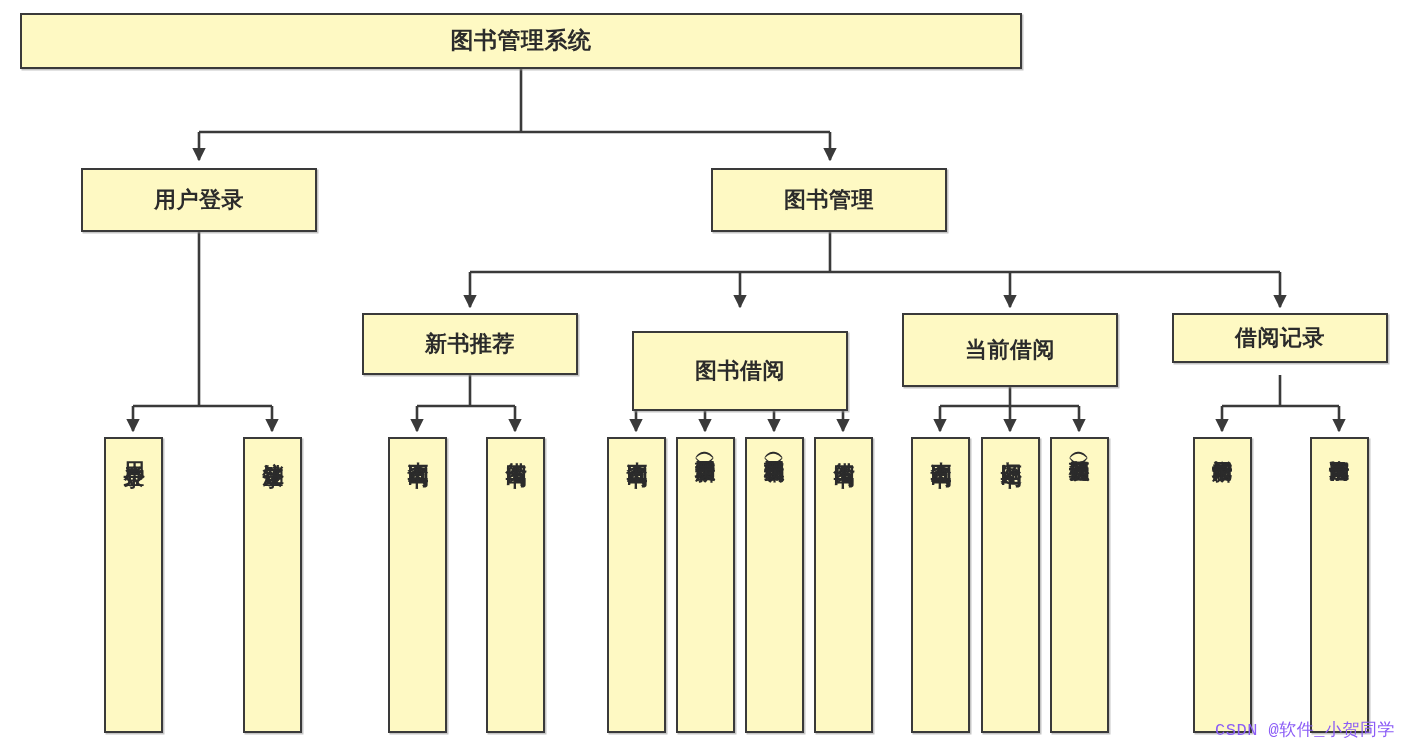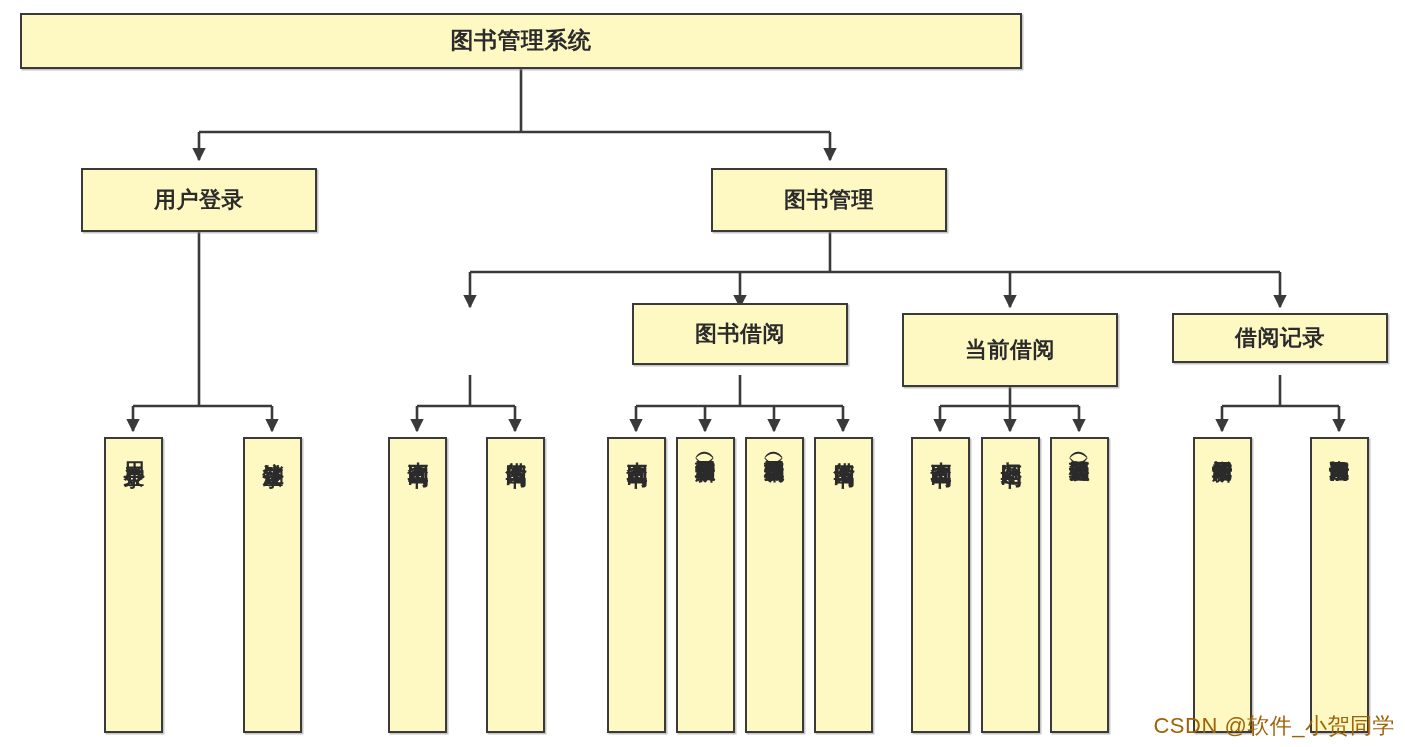--- a/index.html
+++ b/index.html
@@ -68,26 +68,26 @@
     white-space: nowrap;
   }
   .node.vert.tight .label {
     font-size: 20px;
     letter-spacing: 0px;
   }
   #watermark {
     position: absolute;
     right: 10px;
     bottom: 6px;
-    font-size: 22px;
-    color: #a16207;
+    font-size: 17px;
+    color: #8b5cf6;
     letter-spacing: 0.5px;
     z-index: 5;
     white-space: nowrap;
-    font-family: Liberation Sans, sans-serif;
+    font-family: Liberation Mono, monospace;
   }
 </style>
 </head>
 <body>
 
 <div id="diagram">
 
   <svg id="edges" viewBox="0 0 1405 747" width="1405" height="747">
     <defs>
       <marker id="arrow" viewBox="0 0 10 10" refX="9" refY="5" markerWidth="5.2" markerHeight="5.2" orient="auto-start-reverse">
@@ -142,21 +142,24 @@
     <span class="label">图书管理系统</span>
   </div>
 
   <div class="node horiz" style="left:81px; top:168px; width:236px; height:64px;">
     <span class="label">用户登录</span>
   </div>
   <div class="node horiz" style="left:711px; top:168px; width:236px; height:64px;">
     <span class="label">图书管理</span>
   </div>
 
-  <div class="node horiz" style="left:632px; top:303px; width:216px; height:62px;">
+  <div class="node horiz" style="left:362px; top:313px; width:216px; height:62px;">
+    <span class="label">新书推荐</span>
+  </div>
+  <div class="node horiz" style="left:632px; top:331px; width:216px; height:80px;">
     <span class="label">图书借阅</span>
   </div>
   <div class="node horiz" style="left:902px; top:313px; width:216px; height:74px;">
     <span class="label">当前借阅</span>
   </div>
   <div class="node horiz" style="left:1172px; top:313px; width:216px; height:50px;">
     <span class="label">借阅记录</span>
   </div>
 
   <div class="node vert" style="left:104px; top:437px; width:59px; height:296px;">

